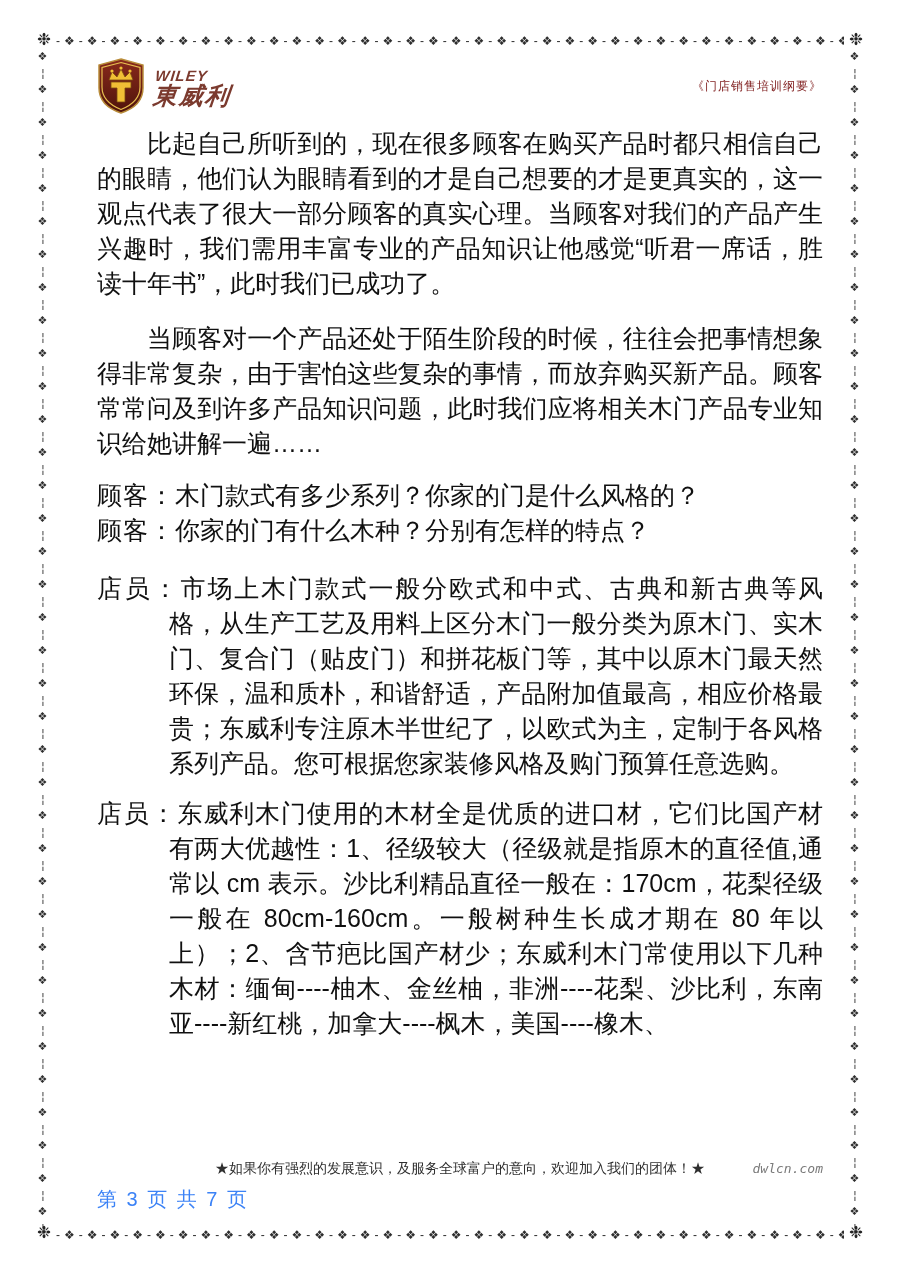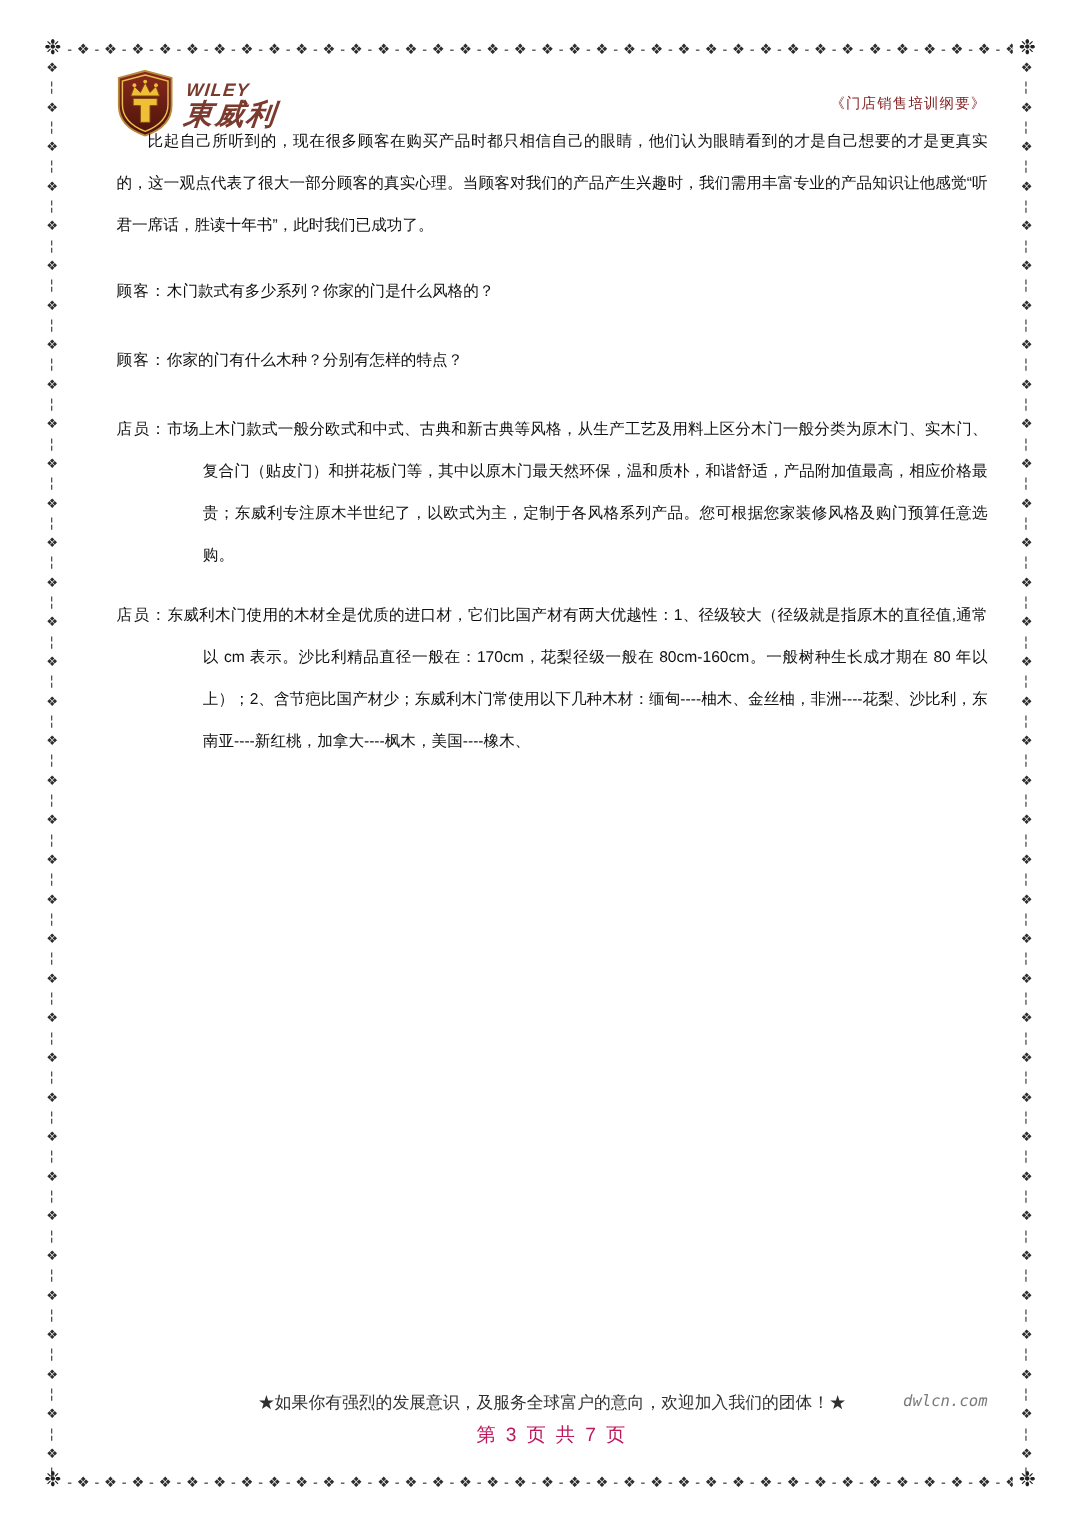--- a/index.html
+++ b/index.html
@@ -39,42 +39,42 @@
     font-style:italic;font-weight:bold;color:#7b3a2e;transform:skewX(-6deg);}
   .logo-en{font-size:15px;letter-spacing:1px;line-height:15px;}
   .logo-cn{font-size:24px;line-height:26px;letter-spacing:2px;}
   .doc-title{
     position:absolute;right:0;top:20px;font-size:12px;color:#7f1d1d;
     letter-spacing:1px;
   }
 
   
   .content{
-    position:absolute;left:97px;top:100px;width:726px;
-    font-size:13px;line-height:35px;color:#101010;text-align:justify;
+    position:absolute;left:97px;top:126px;width:726px;
+    font-size:25px;line-height:35px;color:#101010;text-align:justify;
   }
   .para{margin:0 0 20px 0;text-indent:2em;}
   .para.tight{margin-bottom:17px;}
   .dialog{margin:0;padding-left:72px;text-indent:-72px;}
-  .dialog.q1{margin-bottom:22px;}
+  .dialog.q1{}
   .dialog.a1{margin-bottom:15px;}
   .dialog.q2{margin-bottom:23px;}
   .dialog.a2{margin-bottom:0;}
   .speaker{letter-spacing:1px;}
 
   
   .footer{position:absolute;left:97px;width:726px;top:1160px;}
   .footer-row1{position:relative;height:24px;font-size:14px;color:#2f2f2f;}
   .footer-notice{display:block;text-align:center;font-family:Liberation Serif, serif;}
   .footer-site{
     position:absolute;right:0;top:1px;font-size:13px;color:#7a7a7a;
     font-family:"DejaVu Sans Mono","Liberation Mono",monospace;
     font-style:italic;
   }
-  .footer-page{margin-top:2px;text-align:center;font-size:16px;color:#be185d;letter-spacing:2px;}
+  .footer-page{margin-top:2px;text-align:left;font-size:20px;color:#3b82f6;letter-spacing:2px;}
 </style>
 </head>
 <body>
 
 <div class="frame-h frame-top">-❖-❖-❖-❖-❖-❖-❖-❖-❖-❖-❖-❖-❖-❖-❖-❖-❖-❖-❖-❖-❖-❖-❖-❖-❖-❖-❖-❖-❖-❖-❖-❖-❖-❖-❖-❖-❖-❖-❖-❖-❖-❖-❖-❖-❖-❖-❖-❖-❖-❖-❖-❖-❖-❖-❖-❖-❖-❖-❖-❖</div>
 <div class="frame-h frame-bottom">-❖-❖-❖-❖-❖-❖-❖-❖-❖-❖-❖-❖-❖-❖-❖-❖-❖-❖-❖-❖-❖-❖-❖-❖-❖-❖-❖-❖-❖-❖-❖-❖-❖-❖-❖-❖-❖-❖-❖-❖-❖-❖-❖-❖-❖-❖-❖-❖-❖-❖-❖-❖-❖-❖-❖-❖-❖-❖-❖-❖</div>
 <div class="frame-v frame-left">❖¦❖¦❖¦❖¦❖¦❖¦❖¦❖¦❖¦❖¦❖¦❖¦❖¦❖¦❖¦❖¦❖¦❖¦❖¦❖¦❖¦❖¦❖¦❖¦❖¦❖¦❖¦❖¦❖¦❖¦❖¦❖¦❖¦❖¦❖¦❖¦❖¦❖¦❖¦❖¦❖¦❖¦❖¦❖¦❖¦</div>
 <div class="frame-v frame-right">❖¦❖¦❖¦❖¦❖¦❖¦❖¦❖¦❖¦❖¦❖¦❖¦❖¦❖¦❖¦❖¦❖¦❖¦❖¦❖¦❖¦❖¦❖¦❖¦❖¦❖¦❖¦❖¦❖¦❖¦❖¦❖¦❖¦❖¦❖¦❖¦❖¦❖¦❖¦❖¦❖¦❖¦❖¦❖¦❖¦</div>
 <div class="frame-corner c-tl">❉</div>
 <div class="frame-corner c-tr">❉</div>
@@ -103,20 +103,21 @@
     <span class="logo-text">
       <span class="logo-en">WILEY</span>
       <span class="logo-cn">東威利</span>
     </span>
   </div>
   <div class="doc-title">《门店销售培训纲要》</div>
 </div>
 
 <div class="content">
   <p class="para">比起自己所听到的，现在很多顾客在购买产品时都只相信自己的眼睛，他们认为眼睛看到的才是自己想要的才是更真实的，这一观点代表了很大一部分顾客的真实心理。当顾客对我们的产品产生兴趣时，我们需用丰富专业的产品知识让他感觉“听君一席话，胜读十年书”，此时我们已成功了。</p>
+  <p class="para tight">当顾客对一个产品还处于陌生阶段的时候，往往会把事情想象得非常复杂，由于害怕这些复杂的事情，而放弃购买新产品。顾客常常问及到许多产品知识问题，此时我们应将相关木门产品专业知识给她讲解一遍……</p>
 
   <p class="dialog q1"><span class="speaker">顾客：</span><span>木门款式有多少系列？你家的门是什么风格的？</span></p>
 
   <p class="dialog q2"><span class="speaker">顾客：</span><span>你家的门有什么木种？分别有怎样的特点？</span></p>
 
   <p class="dialog a1"><span class="speaker">店员：</span><span>市场上木门款式一般分欧式和中式、古典和新古典等风格，从生产工艺及用料上区分木门一般分类为原木门、实木门、复合门（贴皮门）和拼花板门等，其中以原木门最天然环保，温和质朴，和谐舒适，产品附加值最高，相应价格最贵；东威利专注原木半世纪了，以欧式为主，定制于各风格系列产品。您可根据您家装修风格及购门预算任意选购。</span></p>
 
   <p class="dialog a2"><span class="speaker">店员：</span><span>东威利木门使用的木材全是优质的进口材，它们比国产材有两大优越性：1、径级较大（径级就是指原木的直径值,通常以 cm 表示。沙比利精品直径一般在：170cm，花梨径级一般在 80cm-160cm。一般树种生长成才期在 80 年以上）；2、含节疤比国产材少；东威利木门常使用以下几种木材：缅甸----柚木、金丝柚，非洲----花梨、沙比利，东南亚----新红桃，加拿大----枫木，美国----橡木、</span></p>
 </div>
 

